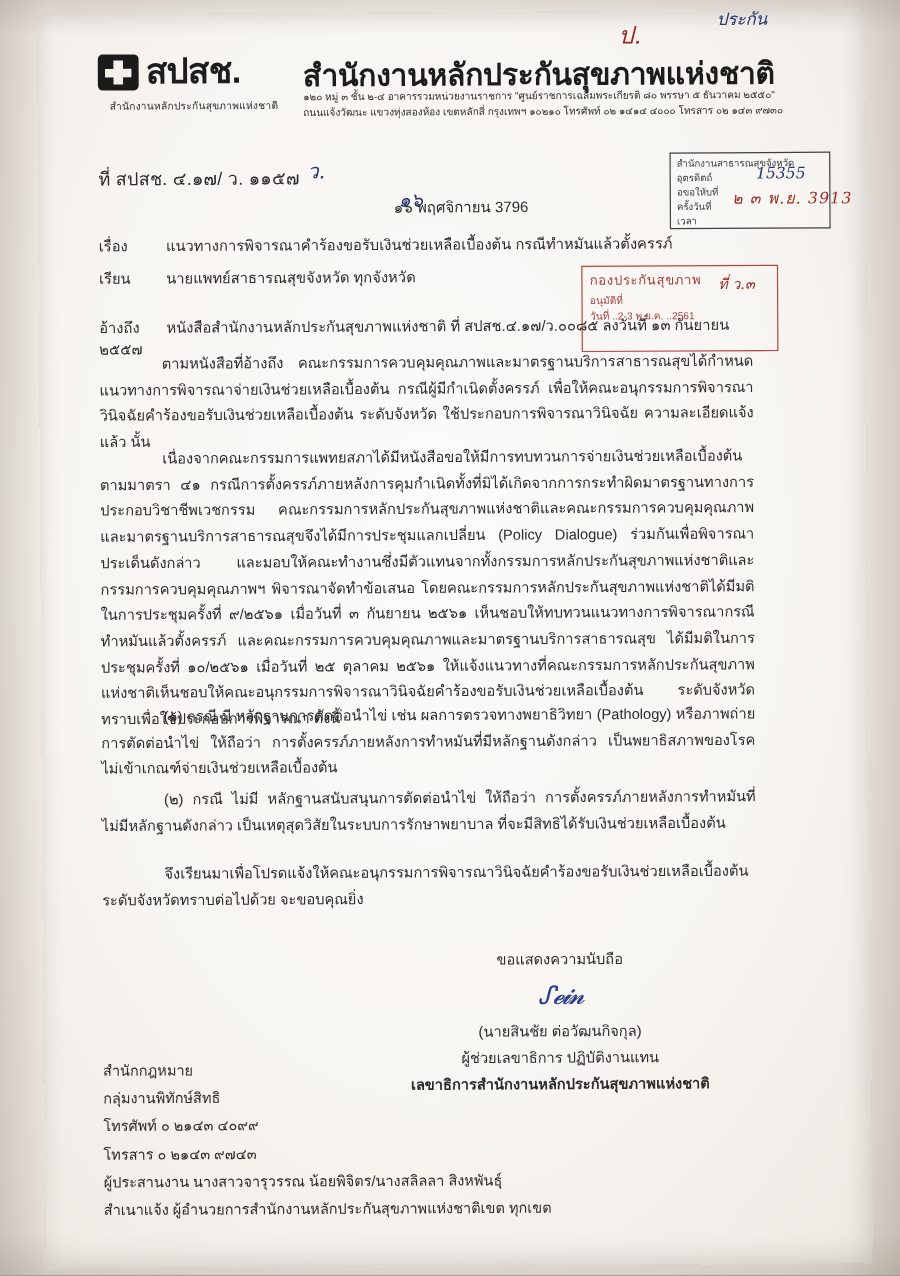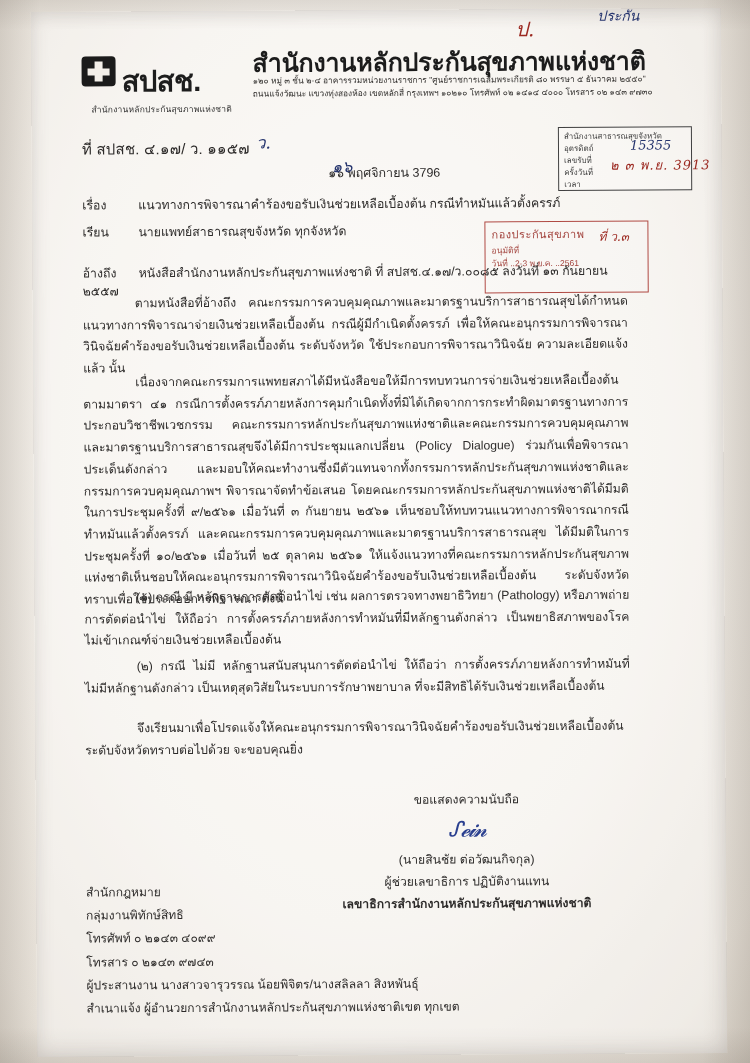--- a/index.html
+++ b/index.html
@@ -90,21 +90,20 @@
     left: 6px; top: 12px;
     width: 22px; height: 7px;
     background: #f3efe9;
   }
   .logo-word {
     font-size: 29px;
     font-weight: bold;
     letter-spacing: -0.5px;
     color: #1d1d1d;
     line-height: 1;
-    margin-top: 22px;
   }
   .logo-sub {
     margin-top: 6px;
     font-size: 8.5px;
     color: #2b2b2b;
     letter-spacing: 0.2px;
   }
   .org-title {
     position: absolute;
     left: 255px;
@@ -240,21 +239,21 @@
     <div class="org-addr">
       <div>๑๒๐ หมู่ ๓ ชั้น ๒-๔ อาคารรวมหน่วยงานราชการ "ศูนย์ราชการเฉลิมพระเกียรติ ๘๐ พรรษา ๕ ธันวาคม ๒๕๕๐"</div>
       <div>ถนนแจ้งวัฒนะ แขวงทุ่งสองห้อง เขตหลักสี่ กรุงเทพฯ ๑๐๒๑๐ โทรศัพท์ ๐๒ ๑๔๑๔ ๔๐๐๐ โทรสาร ๐๒ ๑๔๓ ๙๗๓๐</div>
     </div>
 
     <div class="hand red" style="left:518px; top:14px; font-size:20px;">ป.</div>
     <div class="hand blue" style="left:600px; top:6px; font-size:14px;font-style:italic;">ประกัน</div>
 
     <div class="stamp-box" style="left:560px; top:128px; width:122px; height:56px;">
       <div>สำนักงานสาธารณสุขจังหวัดอุตรดิตถ์</div>
-      <div>เลขรับที่</div>
+      <div>อขอใหับที่</div>
       <div>ครั้งวันที่</div>
       <div>เวลา</div>
     </div>
     <div class="hand blue" style="left:632px; top:139px; font-size:13px;">15355</div>
     <div class="hand red" style="left:612px; top:156px; font-size:13px; letter-spacing:1px;">๒ ๓ พ.ย. 3913</div>
 
     <div class="stamp-red" style="left:486px; top:222px; width:150px; height:62px;">
       <div class="big">กองประกันสุขภาพ</div>
       <div>อนุมัติที่</div>
       <div>วันที่ ..2-3 พ.ย.ค. ..2561</div>

